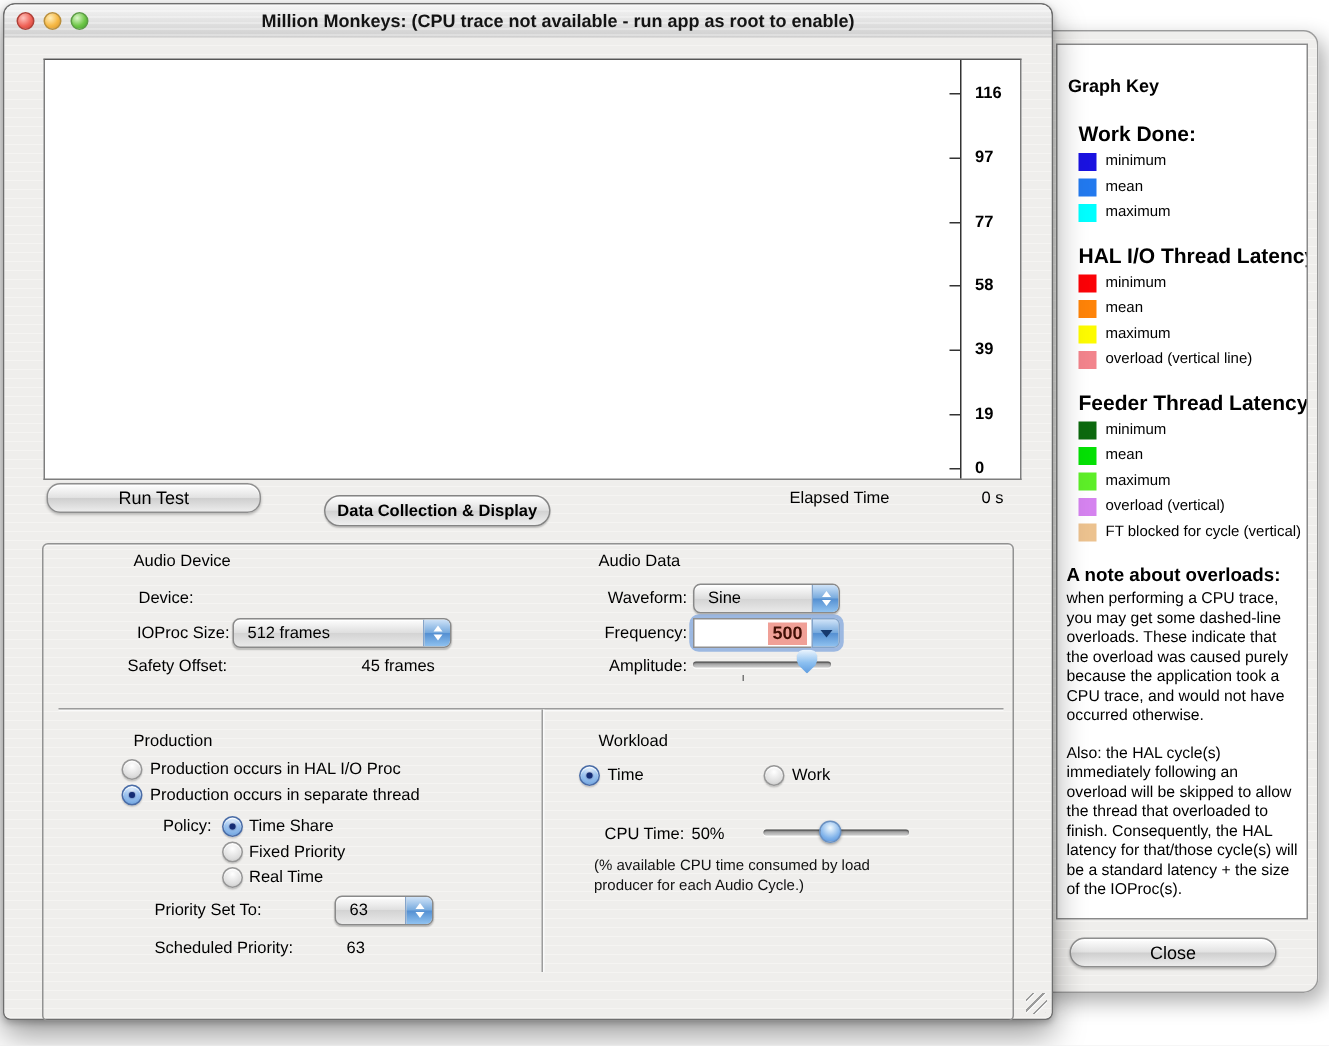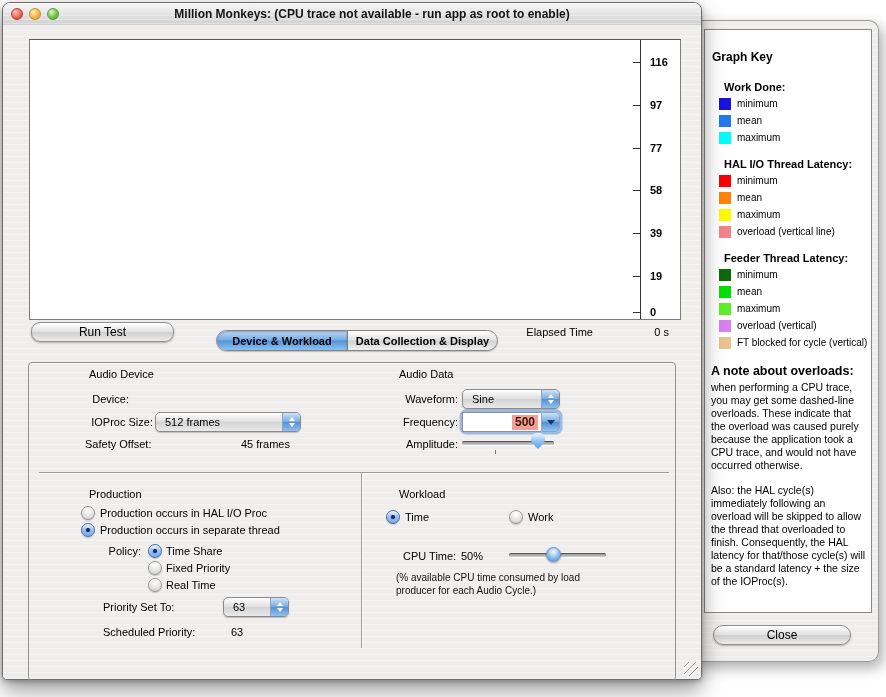--- a/index.html
+++ b/index.html
@@ -16,21 +16,21 @@
     position:absolute;left:692px;top:20px;width:186px;height:640px;z-index:1;
     border:1px solid #9a9a9a;border-left:none;border-radius:0 10px 10px 0;
     box-shadow:4px 6px 14px rgba(0,0,0,.32);
   }
   .keybox{
     position:absolute;left:12px;top:8px;width:168px;height:584px;
     background:#fff;border:1px solid #8a8a8a;box-sizing:border-box;
     padding:18px 4px 4px 6px;overflow:hidden;
   }
   .gk-title{font-size:12px;font-weight:bold;margin:2px 0 0 1px;}
-  .gk-head{font-size:11px;font-weight:bold;margin:14px 0 2px 13px;white-space:nowrap;}
+  .gk-head{font-size:14px;font-weight:bold;margin:14px 0 2px 8px;white-space:nowrap;}
   .gk-head.first{margin-top:17px;}
   .gk-row{display:flex;align-items:center;gap:6px;margin:4px 0 0 8px;height:13px;}
   .sw{width:12px;height:12px;flex:0 0 12px;}
   .gk-lbl{font-size:10px;white-space:nowrap;}
   .gk-note-head{font-size:12.5px;font-weight:bold;margin:15px 0 2px 0;white-space:nowrap;}
   .gk-para{font-size:10.5px;line-height:13px;margin-top:3px;}
   .gk-para.p2{margin-top:12px;}
   
   .aqua-btn{
     position:absolute;height:20px;border:1px solid #8e8e8e;border-radius:10px;
@@ -269,21 +269,20 @@
       <div class="ticklabel" style="top:187px">39</div>
       <div class="ticklabel" style="top:230px">19</div>
       <div class="ticklabel" style="top:266px">0</div>
     </div>
 
     <div class="aqua-btn" style="left:28px;top:297px;width:143px;border-radius:9px;">
       <span>Run Test</span>
     </div>
 
     <div class="tabstrip" style="left:213px;top:305px;">
-      <div class="tab selected" style="width:131px;">Device &amp; Workload</div>
       <div class="tab" style="width:149px;">Data Collection &amp; Display</div>
     </div>
 
     <div class="lbl b r" style="left:470px;top:301px;width:120px;">Elapsed Time</div>
     <div class="lbl b r" style="left:600px;top:301px;width:66px;">0 s</div>
 
     <div class="pane"></div>
 
     <div class="lbl b sec" style="left:86px;top:343px;">Audio Device</div>
     <div class="lbl r sec" style="left:30px;top:368px;width:96px;">Device:</div>

